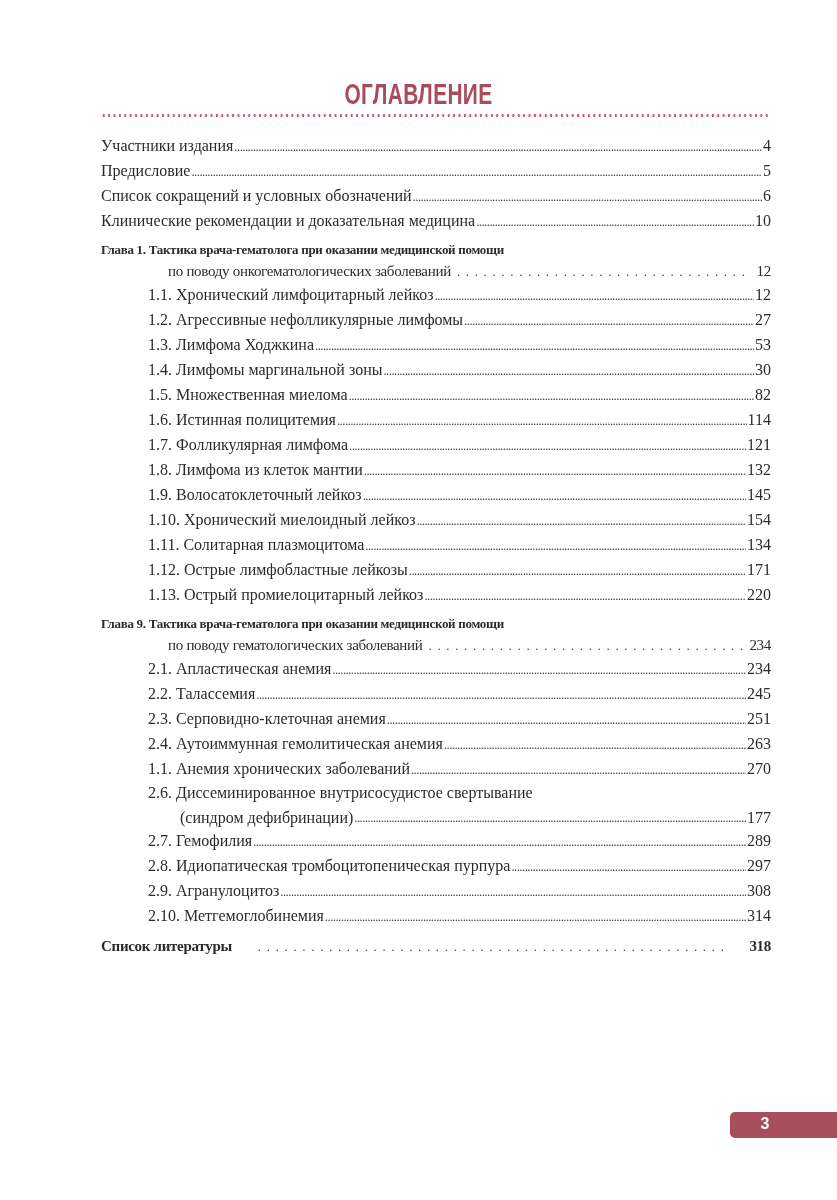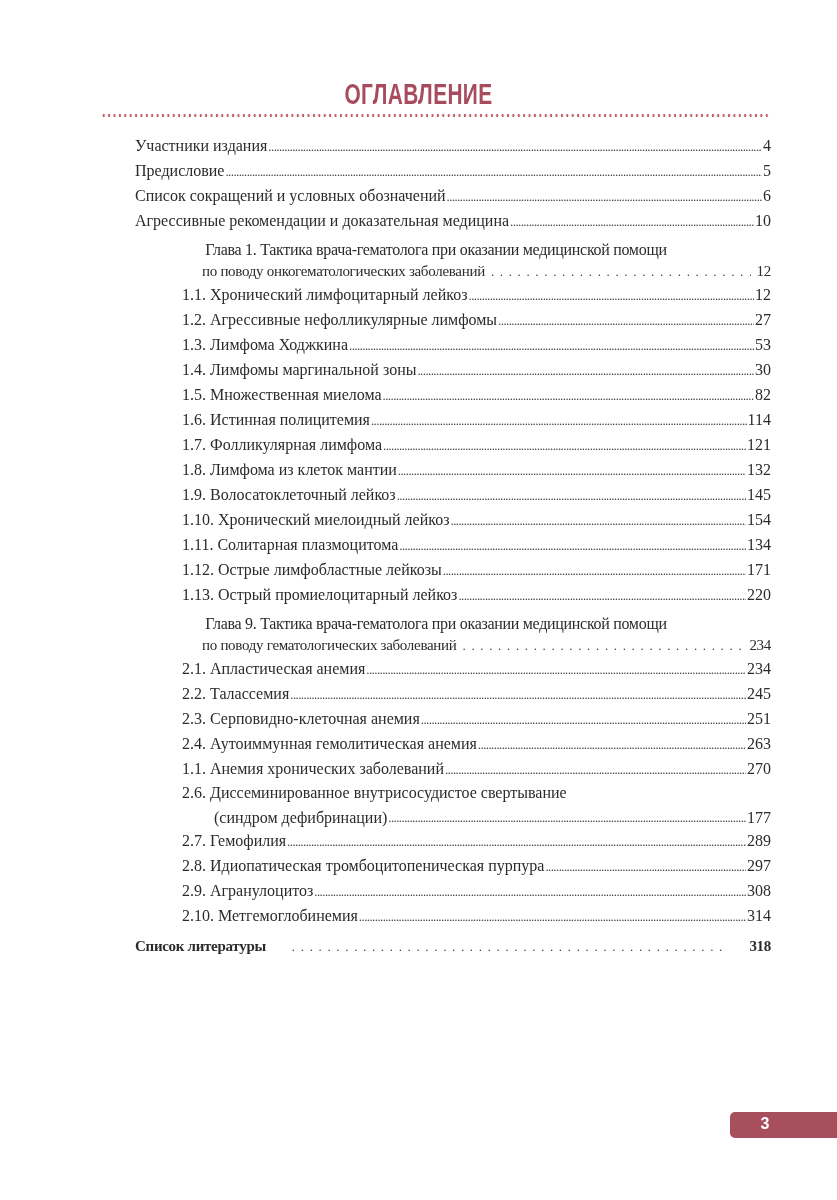--- a/index.html
+++ b/index.html
@@ -16,34 +16,33 @@
   .title-rule {
     position:absolute; left:101px; width:670px; top:114px; height:3px;
     background-image:radial-gradient(circle, #c7596b 1.1px, transparent 1.4px);
     background-size:5.4px 3px; background-repeat:repeat-x;
   }
   .toc { position:absolute; left:101px; top:133px; width:670px; }
   .row {
     position:relative; display:flex; align-items:baseline;
     height:25px; line-height:25px; font-size:16px; white-space:nowrap;
   }
-  .row .label { flex:0 0 auto; transform-origin:left;margin-left:34px; }
+  .row .label { flex:0 0 auto; transform-origin:left; }
   .row .leader { flex:1 1 auto; overflow:hidden; margin:0 1px; color:#444; }
   .row .leader::after {
     content:"................................................................................................................................................................................................................................................................................";
     letter-spacing:-0.6px; font-size:13px;
   }
   .row .page { flex:0 0 auto; text-align:right; }
   .row.sub { padding-left:47px; }
   .row.front { }
   .chapter { margin-top:6px; }
   .chapter .head1 {
-    font-weight:normal; font-size:16px; height:21px; line-height:21px; white-space:nowrap;
+    font-weight:bold; font-size:13px; height:21px; line-height:21px; white-space:nowrap;
     letter-spacing:-0.3px;
-    text-align:center;
   }
   .chapter .row.head2 { font-weight:normal; font-size:15px; height:22px; line-height:22px; padding-left:67px; letter-spacing:-0.3px;}
   .chapter .row.head2 .leader::after,
   .row.bib .leader::after {
     content:". . . . . . . . . . . . . . . . . . . . . . . . . . . . . . . . . . . . . . . . . . . . . . . . . . . . . . . . . . . . . . . . . . . . . . . . . . . . . . .";
     letter-spacing:1.2px; font-size:13px; font-weight:normal;
   }
   .chapter .row.head2 .leader, .row.bib .leader { margin:0 6px; }
   .row.bib { font-weight:bold; font-size:15px; margin-top:6px; letter-spacing:-0.3px;gap:20px; }
   .row.sub.wrap { height:auto; display:block; }
@@ -75,21 +74,21 @@
     <span class="label">Предисловие</span>
     <span class="leader"></span>
     <span class="page">5</span>
   </div>
   <div class="row front">
     <span class="label">Список сокращений и условных обозначений</span>
     <span class="leader"></span>
     <span class="page">6</span>
   </div>
   <div class="row front">
-    <span class="label">Агрессивные рекомендации и доказательная медицина</span>
+    <span class="label">Клинические рекомендации и доказательная медицина</span>
     <span class="leader"></span>
     <span class="page">10</span>
   </div>
 
   <div class="chapter">
     <div class="head1">Глава 1. Тактика врача-гематолога при оказании медицинской помощи</div>
     <div class="row head2">
       <span class="label">по поводу онкогематологических заболеваний</span>
       <span class="leader"></span>
       <span class="page">12</span>

